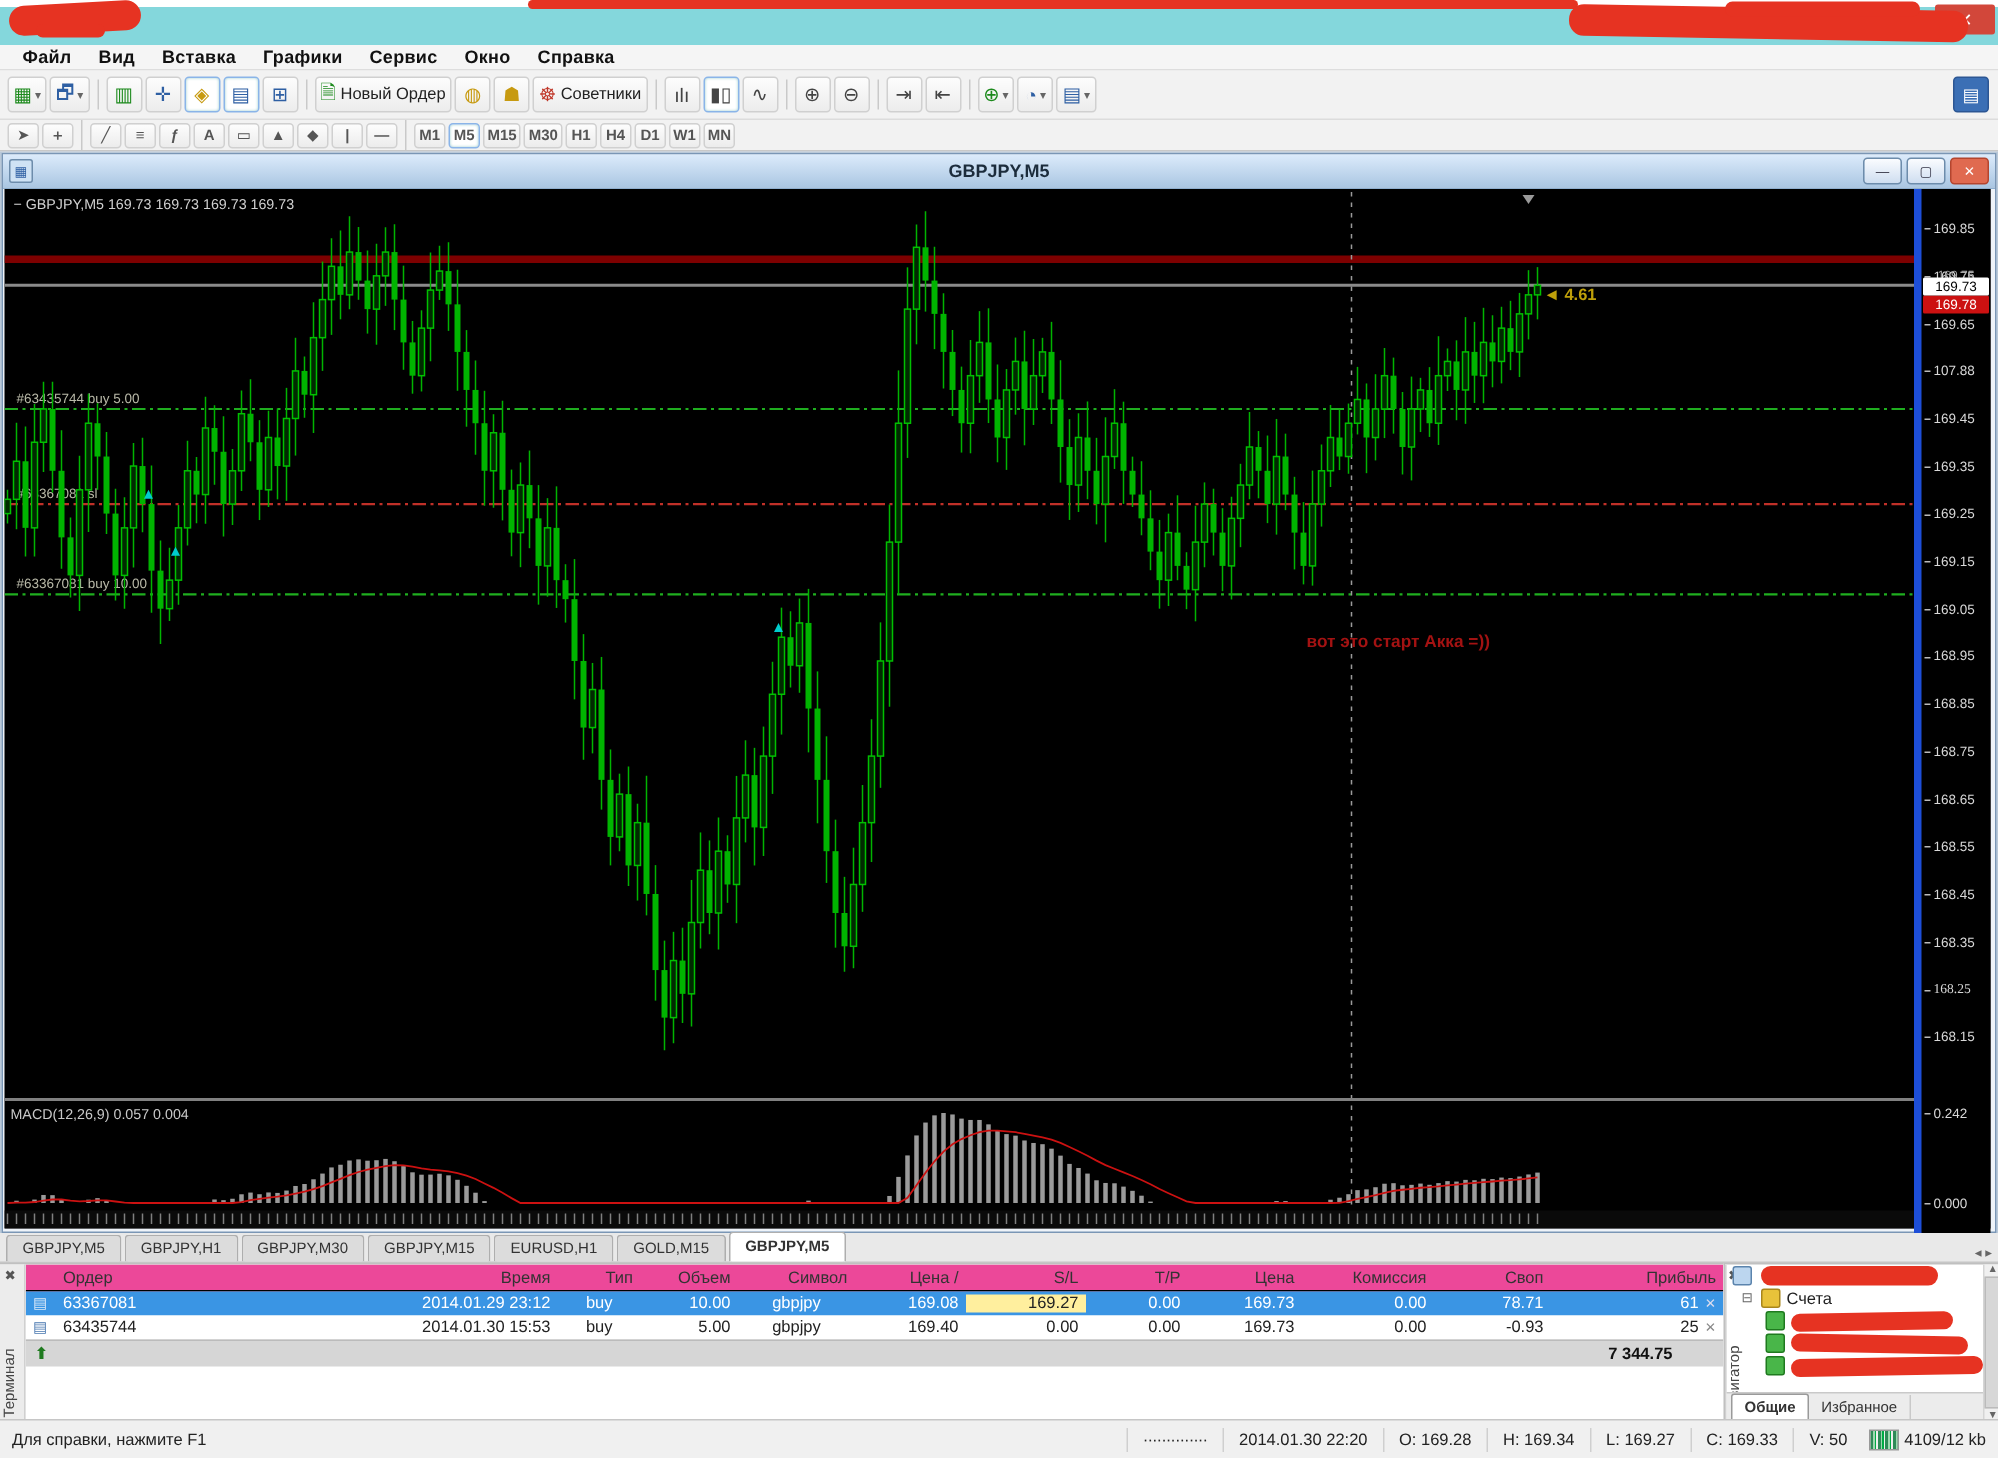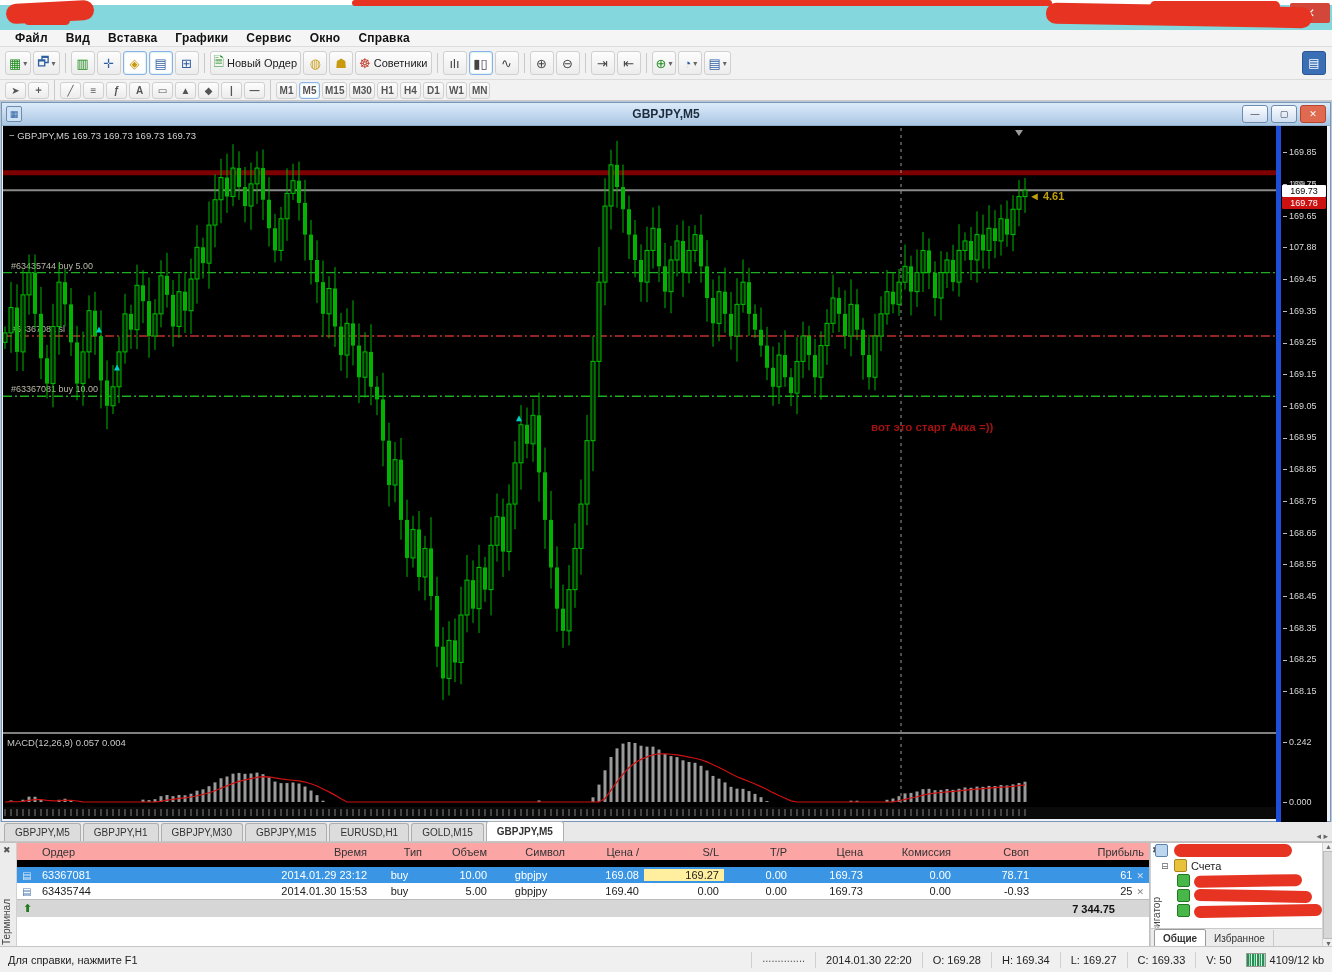--- a/index.html
+++ b/index.html
@@ -49,21 +49,21 @@
   .ctab.active{background:#ffffff;font-weight:700;height:19px}
   #tab-scroll{margin-left:auto;margin-right:4px;font-size:9px;color:#666}
   
   #bottom{left:0;top:842px;width:1332px;height:104px;display:flex}
   #terminal{width:1150px;height:104px;display:flex;border-top:1px solid #c0c0c0;background:#fff}
   .vstrip{width:16px;background:#ececec;border-right:1px solid #d0d0d0;position:relative}
   .vlabel{position:absolute;bottom:2px;left:1px;writing-mode:vertical-rl;transform:rotate(180deg);font-size:10px;color:#444}
   .vclose{position:absolute;top:2px;left:3px;font-size:9px;color:#555}
   #terminal-main{flex:1;display:flex;flex-direction:column;overflow:hidden}
   .trow{display:grid;grid-template-columns:20px 190px 145px 55px 65px 78px 74px 80px 68px 76px 88px 78px 1fr;align-items:center;font-size:11px;color:#222}
-  .trow.head{height:17px;background:#fca5a5;border-bottom:7px solid #000000;color:#333}
+  .trow.head{height:17px;background:#ec4899;border-bottom:1px solid #000000;color:#333}
   .trow.r{height:16px;background:#fff}
   .trow.r.sel{background:#3a95e4;color:#fff}
   .trow div{padding:0 5px;white-space:nowrap;overflow:hidden}
   .num{text-align:right}.ctr{text-align:center}
   .slcell{background:#ffef9e;color:#222;text-align:right}
   .closex{color:#888;font-size:9px;margin-left:4px}
   .trow.r.sel .closex{color:#dde}
   #balance-row{height:17px;background:#d6d6d6;border-top:1px solid #bbb;display:flex;align-items:center;font-size:11px;font-weight:700;color:#111;padding:0 6px}
   #balance-total{margin-left:auto;padding-right:28px}
   #terminal-tabs{margin-top:auto;height:20px;background:#ececec;border-top:1px solid #c9c9c9;display:flex;align-items:center;padding-left:4px;font-size:11px;color:#333}
@@ -856,21 +856,21 @@
           <div class="tick" style="top: 211.39px;">169.25</div>
           <div class="tick" style="top: 243.09px;">169.15</div>
           <div class="tick" style="top: 274.79px;">169.05</div>
           <div class="tick" style="top: 306.49px;">168.95</div>
           <div class="tick" style="top: 338.19px;">168.85</div>
           <div class="tick" style="top: 369.89px;">168.75</div>
           <div class="tick" style="top: 401.59px;">168.65</div>
           <div class="tick" style="top: 433.29px;">168.55</div>
           <div class="tick" style="top: 464.99px;">168.45</div>
           <div class="tick" style="top: 496.69px;">168.35</div>
-          <div class="tick" style="top: 528.39px;">168.25</div>
+          <div class="tick" style="top: 528.39px; font-family: Liberation Serif, serif;">168.25</div>
           <div class="tick" style="top: 560.09px;">168.15</div>
           <div class="badge" style="top: 38.795px; background: rgb(204, 17, 17); color: rgb(255, 255, 255); margin-top: 32px;">169.78</div>
           <div class="badge" style="top: 52.795px; color: rgb(170, 170, 170); font-size: 8px; height: 9px; line-height: 9px;">169.75</div>
           <div class="badge" style="top: 59.23px; background: rgb(255, 255, 255); color: rgb(0, 0, 0);">169.73</div>
           <div class="tick" style="top: 611px;">0.242</div>
           <div class="tick" style="top: 671px;">0.000</div>
         </div>
     </div>
   </div>
 </div>

